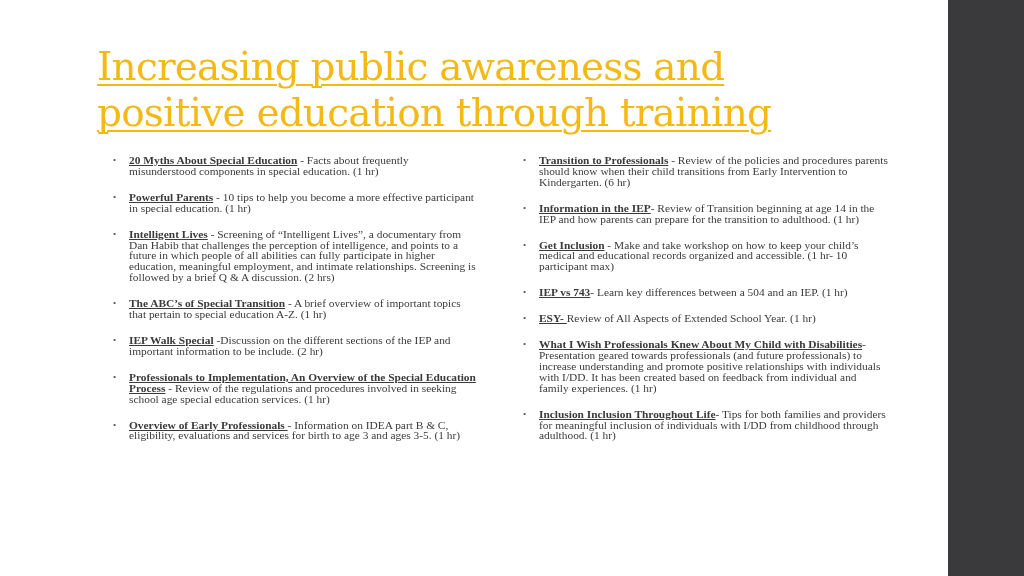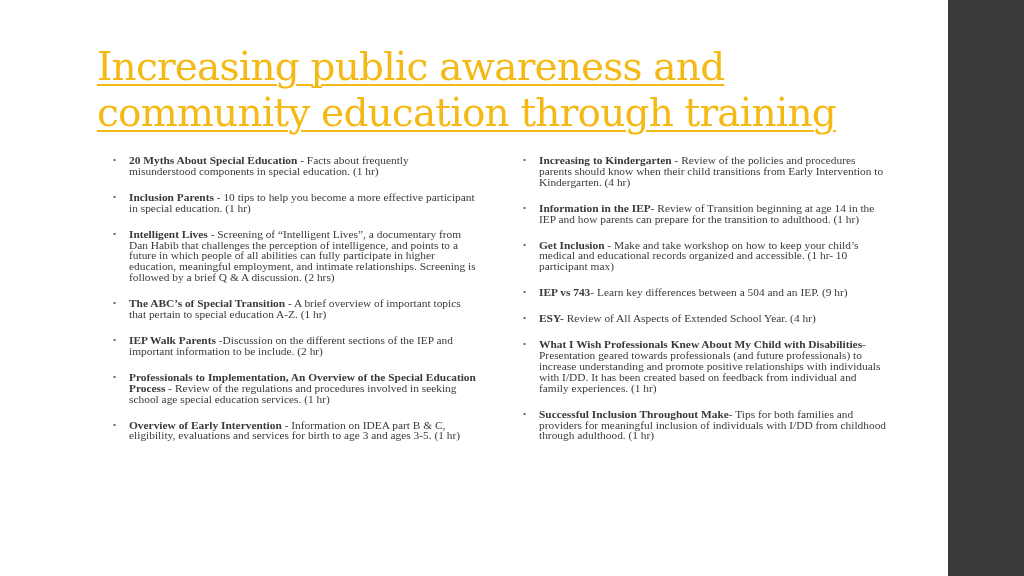--- a/index.html
+++ b/index.html
@@ -59,47 +59,48 @@
     }
     .bullet {
       position: absolute;
       left: 0;
       top: 0;
       font-size: 9px;
       color: #555;
     }
     .item-title {
       font-weight: bold;
+      text-decoration: underline;
       color: #3a3a3a;
       cursor: pointer;
     }
   </style>
 </head>
 <body>
 
 <div class="slide">
   <h1 class="title">
     <span>Increasing public awareness and</span><br>
-    <span>community education through training</span>
+    <span>positive education through training</span>
   </h1>
 
   <div class="col col-left">
     <p class="item" style="margin-bottom:15px"><span class="bullet">•</span><span class="item-title">20 Myths About Special Education</span><span> - Facts about frequently misunderstood components in special education. (1 hr)</span></p>
-    <p class="item" style="margin-bottom:15px"><span class="bullet">•</span><span class="item-title">Inclusion Parents</span><span> - 10 tips to help you become a more effective participant in special education. (1 hr)</span></p>
+    <p class="item" style="margin-bottom:15px"><span class="bullet">•</span><span class="item-title">Powerful Parents</span><span> - 10 tips to help you become a more effective participant in special education. (1 hr)</span></p>
     <p class="item" style="margin-bottom:15px"><span class="bullet">•</span><span class="item-title">Intelligent Lives</span><span> - Screening of “Intelligent Lives”, a documentary from Dan Habib that challenges the perception of intelligence, and points to a future in which people of all abilities can fully participate in higher education, meaningful employment, and intimate relationships. Screening is followed by a brief Q &amp; A discussion. (2 hrs)</span></p>
     <p class="item" style="margin-bottom:15px"><span class="bullet">•</span><span class="item-title">The ABC’s of Special Transition</span><span> -  A brief overview of important topics that pertain to special education A-Z. (1 hr)</span></p>
-    <p class="item" style="margin-bottom:15px"><span class="bullet">•</span><span class="item-title">IEP Walk Parents</span><span> -Discussion on the different sections of the IEP and important information to be include. (2 hr)</span></p>
+    <p class="item" style="margin-bottom:15px"><span class="bullet">•</span><span class="item-title">IEP Walk Special</span><span> -Discussion on the different sections of the IEP and important information to be include. (2 hr)</span></p>
     <p class="item" style="margin-bottom:15px"><span class="bullet">•</span><span class="item-title">Professionals to Implementation, An Overview of the Special Education Process</span><span> - Review of the regulations and procedures involved in seeking school age special education services. (1 hr)</span></p>
-    <p class="item"><span class="bullet">•</span><span class="item-title">Overview of Early Intervention </span><span>- Information on IDEA part B &amp; C, eligibility, evaluations and services for birth to age 3 and ages 3-5. (1 hr)</span></p>
+    <p class="item"><span class="bullet">•</span><span class="item-title">Overview of Early Professionals </span><span>- Information on IDEA part B &amp; C, eligibility, evaluations and services for birth to age 3 and ages 3-5. (1 hr)</span></p>
   </div>
 
   <div class="col col-right">
-    <p class="item" style="margin-bottom:15px"><span class="bullet">•</span><span class="item-title">Increasing to Kindergarten</span><span> -  Review of the policies and procedures parents should know when their child transitions from Early Intervention to Kindergarten. (4 hr)</span></p>
+    <p class="item" style="margin-bottom:15px"><span class="bullet">•</span><span class="item-title">Transition to Professionals</span><span> -  Review of the policies and procedures parents should know when their child transitions from Early Intervention to Kindergarten. (6 hr)</span></p>
     <p class="item" style="margin-bottom:15px"><span class="bullet">•</span><span class="item-title">Information in the IEP</span><span>- Review of Transition beginning at age 14 in the IEP and how parents can prepare for the transition to adulthood. (1 hr)</span></p>
     <p class="item" style="margin-bottom:15px"><span class="bullet">•</span><span class="item-title">Get Inclusion</span><span> - Make and take workshop on how to keep your child’s medical and educational records organized and accessible. (1 hr- 10 participant max)</span></p>
-    <p class="item" style="margin-bottom:15px"><span class="bullet">•</span><span class="item-title">IEP vs 743</span><span>- Learn key differences between a 504 and an IEP. (9 hr)</span></p>
-    <p class="item" style="margin-bottom:15px"><span class="bullet">•</span><span class="item-title">ESY- </span><span>Review of All Aspects of Extended School Year. (4 hr)</span></p>
+    <p class="item" style="margin-bottom:15px"><span class="bullet">•</span><span class="item-title">IEP vs 743</span><span>- Learn key differences between a 504 and an IEP. (1 hr)</span></p>
+    <p class="item" style="margin-bottom:15px"><span class="bullet">•</span><span class="item-title">ESY- </span><span>Review of All Aspects of Extended School Year. (1 hr)</span></p>
     <p class="item" style="margin-bottom:15px"><span class="bullet">•</span><span class="item-title">What I Wish Professionals Knew About My Child with Disabilities</span><span>-  Presentation geared towards professionals (and future professionals) to increase understanding and promote positive relationships with individuals with I/DD. It has been created based on feedback from individual and family experiences. (1 hr)</span></p>
-    <p class="item"><span class="bullet">•</span><span class="item-title">Successful Inclusion Throughout Make</span><span>- Tips for both families and providers for meaningful inclusion of individuals with I/DD from childhood through adulthood. (1 hr)</span></p>
+    <p class="item"><span class="bullet">•</span><span class="item-title">Inclusion Inclusion Throughout Life</span><span>- Tips for both families and providers for meaningful inclusion of individuals with I/DD from childhood through adulthood. (1 hr)</span></p>
   </div>
 
   <div class="right-bar"></div>
 </div>
 
 </body></html>

